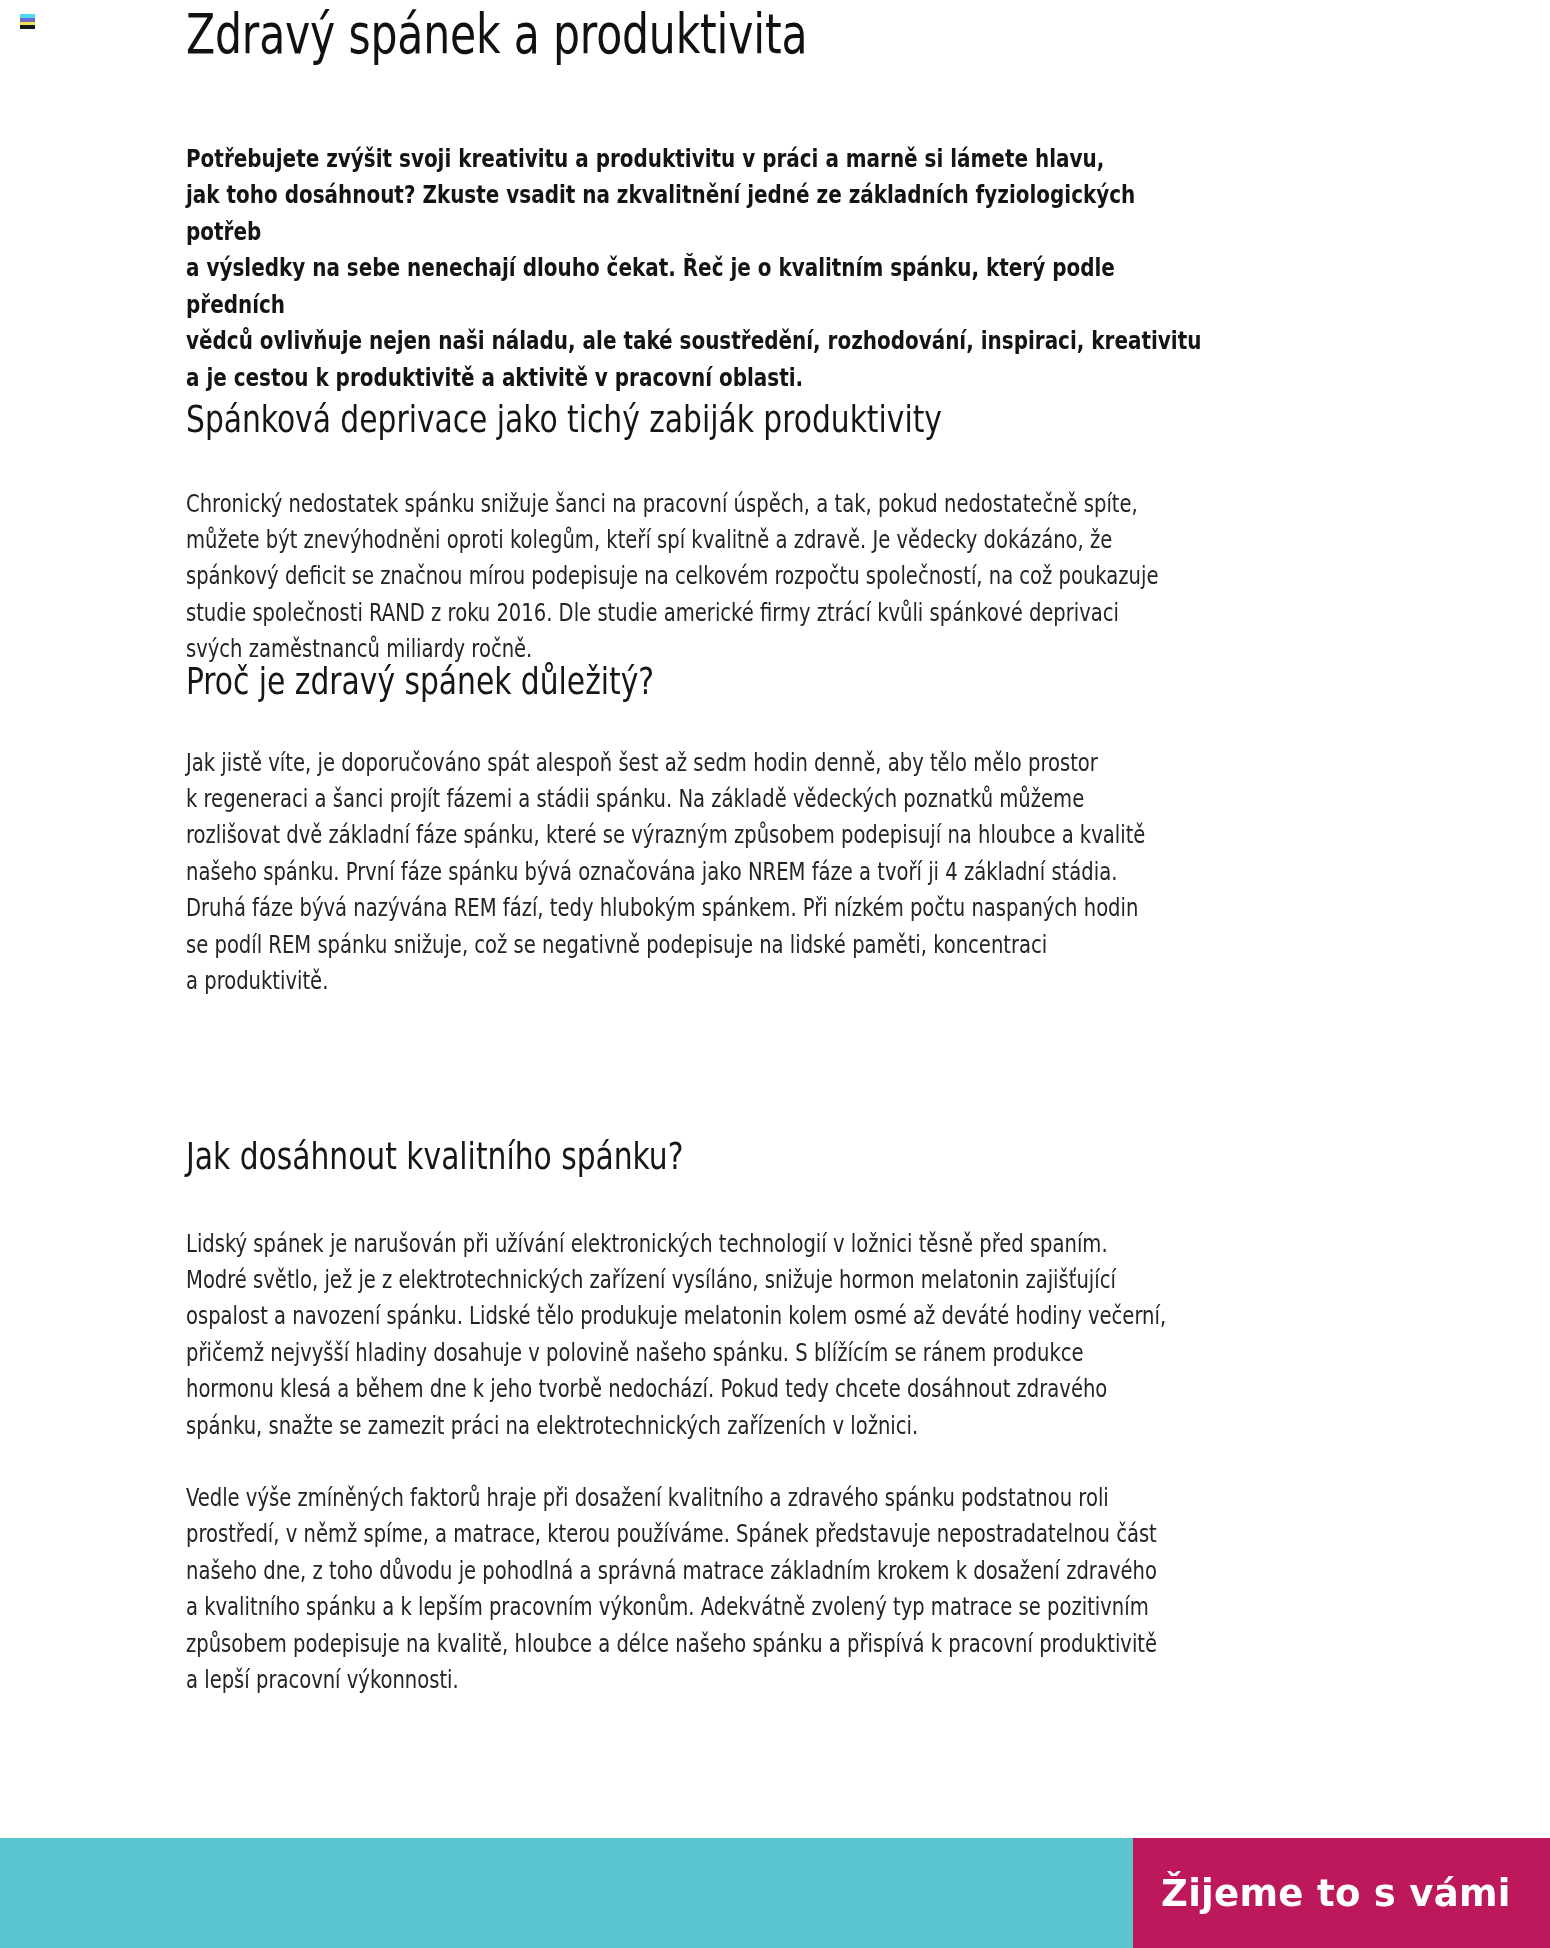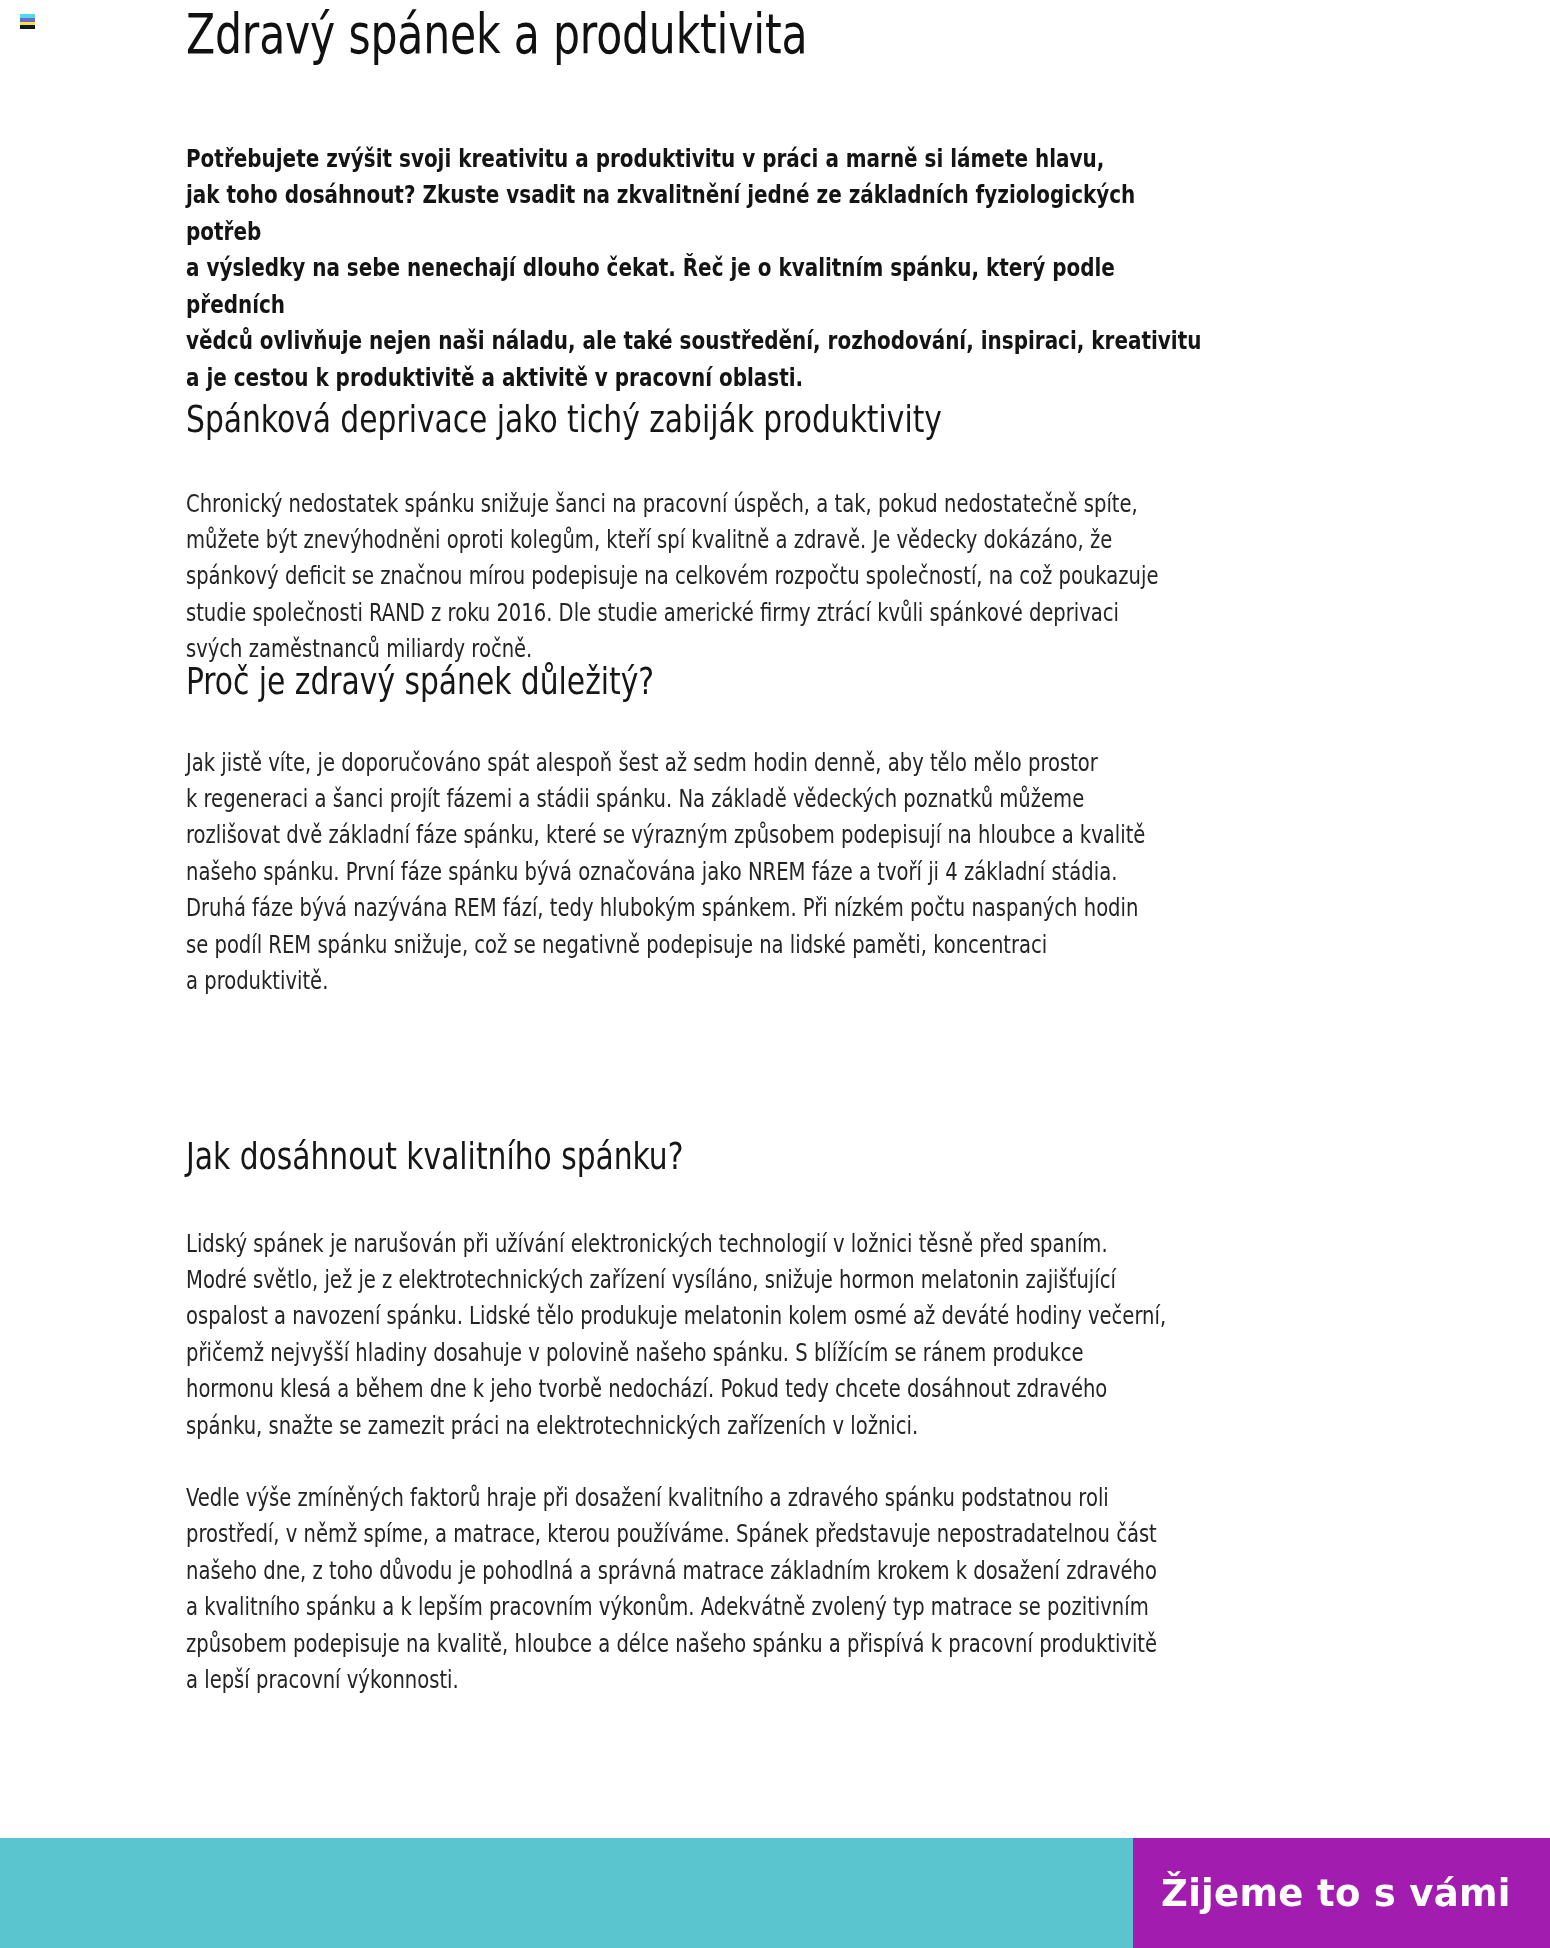--- a/index.html
+++ b/index.html
@@ -197,18 +197,18 @@
 našeho dne, z toho důvodu je pohodlná a správná matrace základním krokem k dosažení zdravého
 a kvalitního spánku a k lepším pracovním výkonům. Adekvátně zvolený typ matrace se pozitivním
 způsobem podepisuje na kvalitě, hloubce a délce našeho spánku a přispívá k pracovní produktivitě
 a lepší pracovní výkonnosti.</p>
     </div>
 
   </div>
 
   <div class="footer-band">
     <div class="band-light" style="background: rgb(91, 197, 207);"></div>
-    <div class="band-dark" style="background: #a21caf;">
+    <div class="band-dark" style="background: #be185d;">
       <span class="slogan" style="color: rgb(255, 255, 255);">Žijeme to s vámi</span>
     </div>
   </div>
 
 </div>
 
 </body></html>

